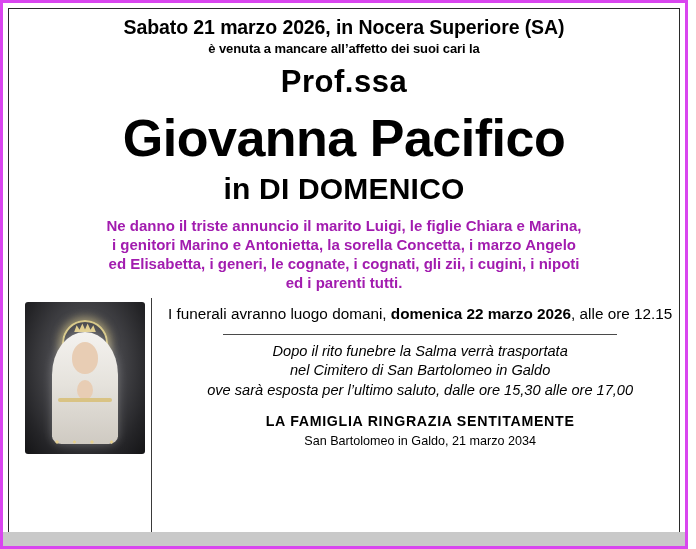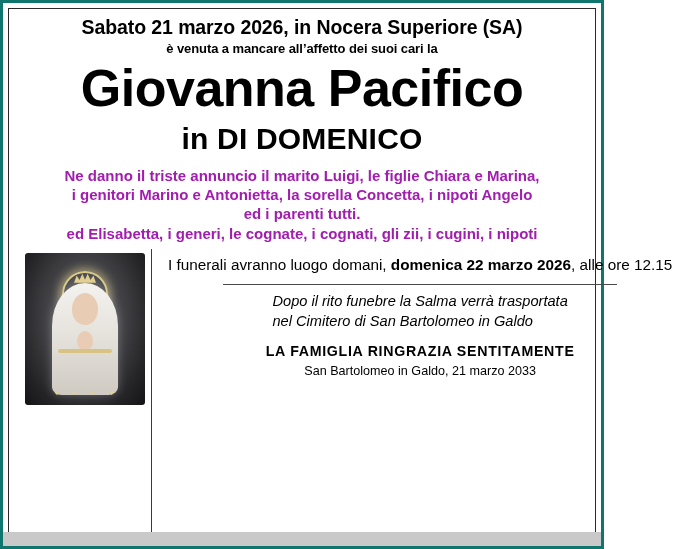--- a/index.html
+++ b/index.html
@@ -8,25 +8,25 @@
     background: #ffffff;
   }
   body {
     width: 696px;
     height: 549px;
     font-family: "Liberation Sans", sans-serif;
     overflow: hidden;
   }
   #notice {
     position: relative;
-    width: 604px;
+    width: 688px;
     height: 549px;
     box-sizing: border-box;
     background: #ffffff;
-    border: 3px solid #0f766e;
+    border: 3px solid #d946ef;
     padding: 0;
   }
   .inner {
     position: absolute;
     top: 5px;
     left: 5px;
     right: 5px;
     bottom: 5px;
     border: 1px solid #2a2a2a;
     box-sizing: border-box;
@@ -54,21 +54,21 @@
   }
   .prof {
     font-size: 31px;
     font-weight: bold;
     margin-top: 9px;
     letter-spacing: 0.5px;
   }
   .name {
     font-size: 52px;
     font-weight: bold;
-    margin-top: 6px;
+    margin-top: 12px;
     letter-spacing: -0.5px;
     line-height: 1.0;
   }
   .inname {
     font-size: 30px;
     font-weight: bold;
     margin-top: 8px;
     letter-spacing: 0.2px;
   }
   .body-block {
@@ -198,21 +198,21 @@
     white-space: nowrap;
   }
   .funeral-line b { font-weight: bold; }
   .sep {
     width: 78%;
     height: 1px;
     background: #4a4a4a;
     margin: 9px auto 7px auto;
   }
   .transport {
-    text-align: left;
+    text-align: center;
   }
   .transport-line {
     font-size: 14.6px;
     font-style: italic;
     color: #000;
     line-height: 1.35;
     white-space: nowrap;
   }
   .thanks {
     text-align: right;
@@ -239,28 +239,29 @@
 </style>
 </head>
 <body>
 
 <div id="notice">
   <div class="inner">
 
     <div class="line head1">Sabato 21 marzo 2026, in Nocera Superiore (SA)</div>
     <div class="line head2">è venuta a mancare all’affetto dei suoi cari la</div>
 
+    <div class="line prof">Prof.ssa</div>
     <div class="line name">Giovanna Pacifico</div>
     <div class="line inname">in DI DOMENICO</div>
 
     <div class="body-block">
       <div class="body-line">Ne danno il triste annuncio il marito Luigi, le figlie Chiara e Marina,</div>
-      <div class="body-line">i genitori Marino e Antonietta, la sorella Concetta, i nipoti Angelo</div>
+      <div class="body-line">i genitori Marino e Antonietta, la sorella Concetta, i marzo Angelo</div>
+      <div class="body-line">ed Elisabetta, i generi, le cognate, i cognati, gli zii, i cugini, i nipoti</div>
       <div class="body-line">ed i parenti tutti.</div>
-      <div class="body-line">ed Elisabetta, i generi, le cognate, i cognati, gli zii, i cugini, i nipoti</div>
     </div>
 
     <div class="lower">
       <div class="madonna-wrap">
         <div class="madonna">
           <div class="halo"></div>
           <div class="crown"></div>
           <div class="veil"></div>
           <div class="face"></div>
           <div class="hands"></div>
@@ -272,22 +273,23 @@
       <div class="details">
         <div class="funeral">
           <div class="funeral-line"><span>I funerali avranno luogo domani, </span><b>domenica 22 marzo 2026</b><span>, alle ore 12.15</span></div>
         </div>
 
         <div class="sep"></div>
 
         <div class="transport">
           <div class="transport-line">Dopo il rito funebre la Salma verrà trasportata</div>
           <div class="transport-line">nel Cimitero di San Bartolomeo in Galdo</div>
+          <div class="transport-line">ove sarà esposta per l’ultimo saluto, dalle ore 15,30 alle ore 17,00</div>
         </div>
 
         <div class="thanks">LA FAMIGLIA RINGRAZIA SENTITAMENTE</div>
-        <div class="place-date">San Bartolomeo in Galdo, 21 marzo 2033</div>
+        <div class="place-date">San Bartolomeo in Galdo, 21 marzo 2034</div>
       </div>
     </div>
 
   </div>
   <div class="footer"></div>
 </div>
 
 </body></html>

